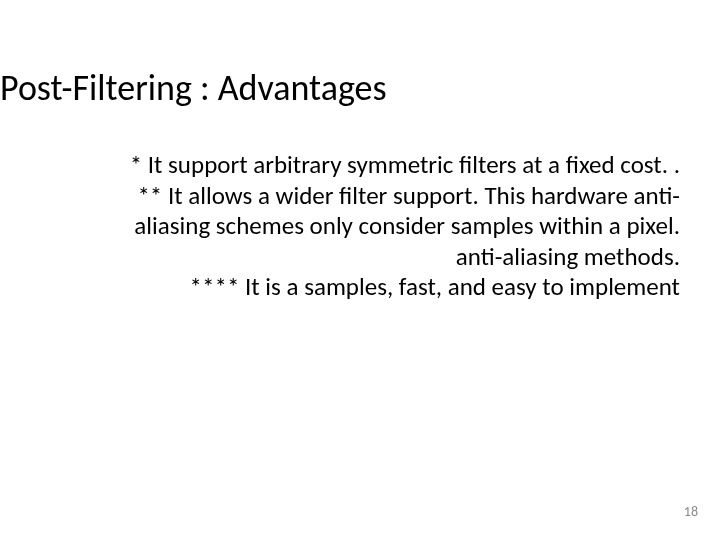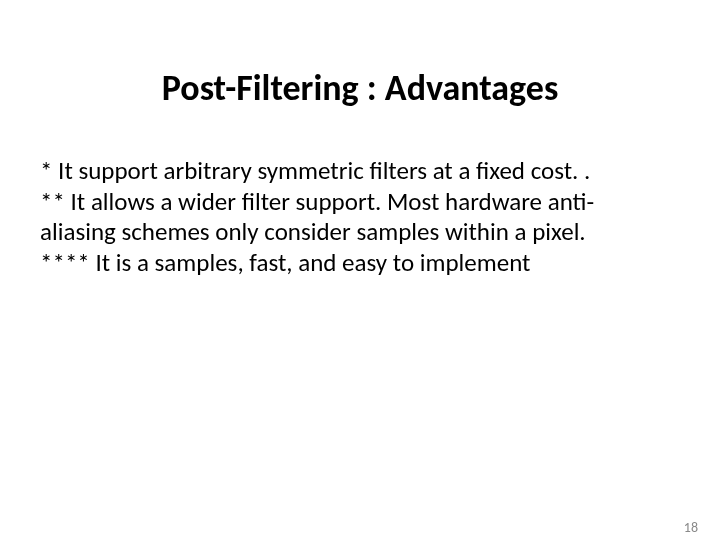--- a/index.html
+++ b/index.html
@@ -17,55 +17,56 @@
     width: 720px;
     height: 540px;
     position: relative;
     box-sizing: border-box;
   }
   .title {
     position: absolute;
     top: 66px;
     left: 0;
     width: 720px;
-    text-align: center;
+    text-align: left;
     font-size: 36px;
-    font-weight: 700;
+    font-weight: 400;
     letter-spacing: 0px;
   }
   .body {
     position: absolute;
-    top: 156px;
+    top: 150px;
     left: 40px;
     width: 640px;
     font-size: 25px;
     line-height: 1.22;
-    text-align: left;
+    text-align: right;
     font-weight: 400;
   }
   .body .line {
     display: block;
   }
   .page-number {
     position: absolute;
     right: 22px;
-    bottom: 4px;
+    bottom: 20px;
     font-size: 14px;
     color: #8a8a8a;
   }
 </style>
 </head>
 <body>
 
 <div class="slide">
 
   <div class="title">Post-Filtering : Advantages</div>
 
   <div class="body">
     <span class="line">* It support arbitrary symmetric filters at a fixed cost. .</span>
-    <span class="line">** It allows a wider filter support. Most hardware anti-</span>
+    <span class="line">** It allows a wider filter support. This hardware anti-</span>
     <span class="line">aliasing schemes only consider samples within a pixel.</span>
+    <span class="line">anti-aliasing methods.</span>
     <span class="line">**** It is a samples, fast, and easy to implement</span>
   </div>
 
   <div class="page-number">18</div>
 
 </div>
 
 </body></html>

